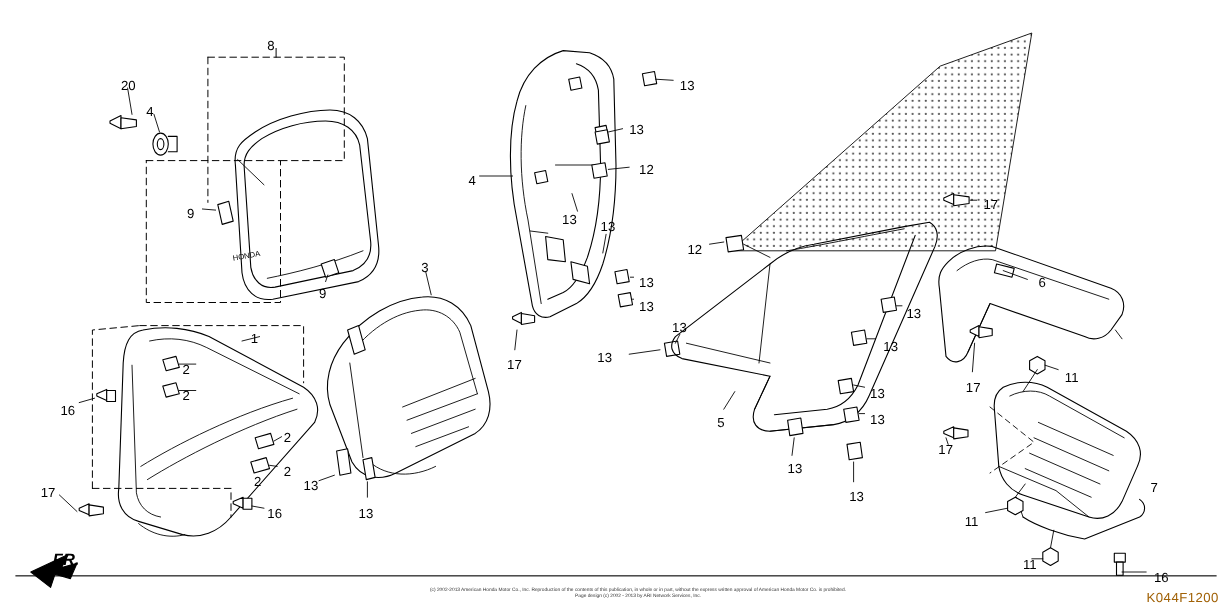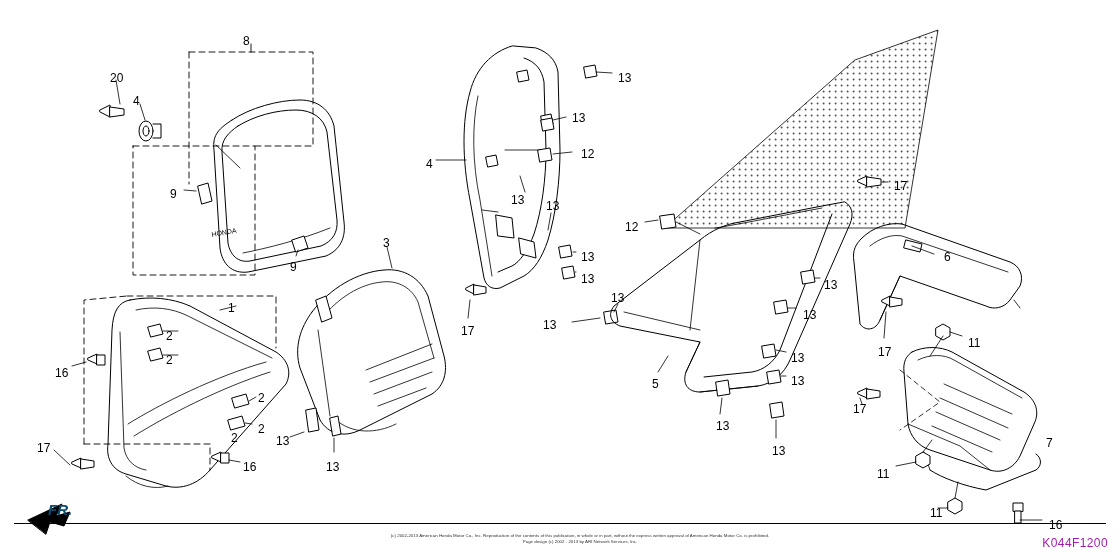--- a/index.html
+++ b/index.html
@@ -18,39 +18,39 @@
     color:#000;
     font-family:"Liberation Sans", sans-serif;
     white-space:nowrap;
     line-height:1;
   }
   .partcode{
     position:absolute;
     right:12px;bottom:10px;
     font-size:12px;
     letter-spacing:.4px;
-    color:#a21caf;
+    color:#a16207;
     text-align:center;
   }
   .copyright{
     position:absolute;
     left:300px;bottom:14px;
     width:560px;
     text-align:center;
     font-size:4.4px;
     color:#333;
     line-height:1.5;
   }
   .frlabel{
     position:absolute;
     left:48px;bottom:42px;
     font-size:15px;
     font-weight:bold;
     font-style:italic;
-    color:#0c4a6e;
+    color:#000000;
   }
   .baseline{
     position:absolute;
     left:14px;right:14px;bottom:36px;
     height:1px;background:#000;
   }
 </style>
 </head>
 <body>
 

